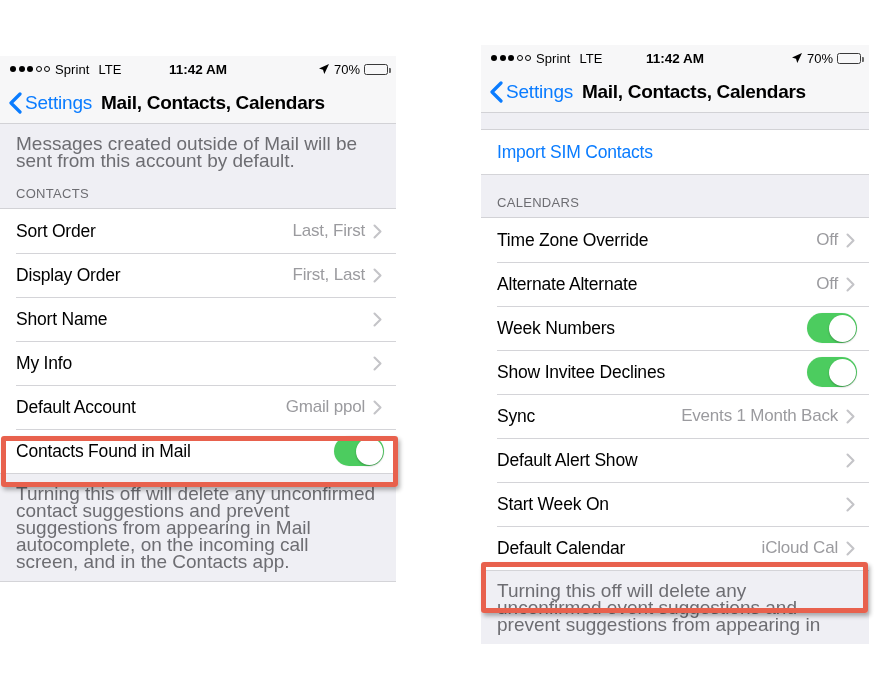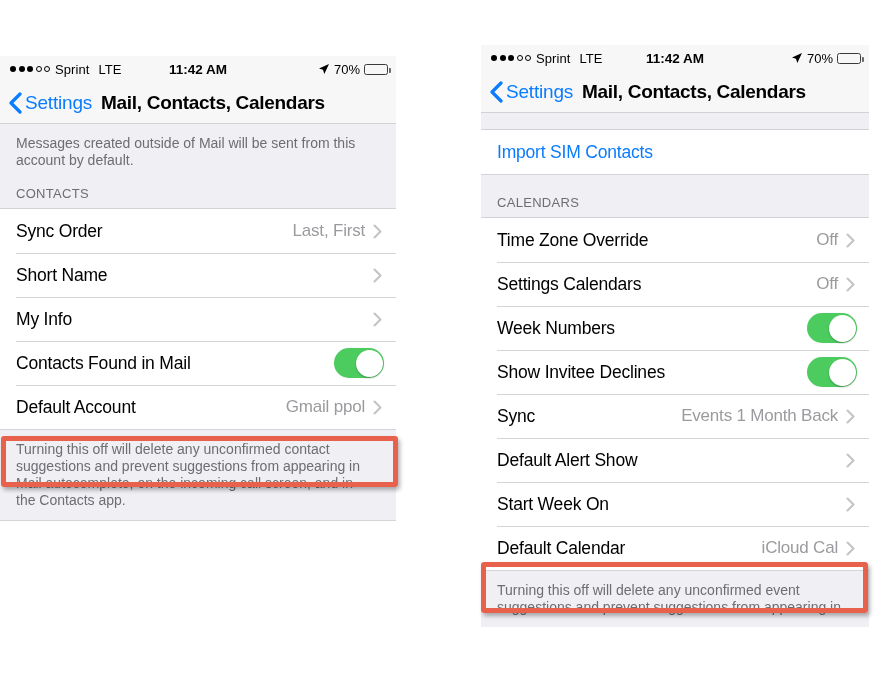--- a/index.html
+++ b/index.html
@@ -149,21 +149,21 @@
     letter-spacing: -0.3px;
     white-space: nowrap;
   }
 
   
   .content { background: #ffffff; }
 
   .footnote {
     background: #efeff4;
     color: #6d6d72;
-    font-size: 14px;
+    font-size: 19px;
     line-height: 17px;
     padding: 11px 20px 11px 16px;
   }
   .group-gap {
     background: #efeff4;
     height: 14px;
   }
   .section-header {
     background: #efeff4;
     color: #6d6d72;
@@ -308,65 +308,74 @@
       <span class="nav-title">Mail, Contacts, Calendars</span>
     </div>
 
     <div class="content">
 
       <div class="footnote">Messages created outside of Mail will be sent from this account by default.</div>
 
       <div class="section-header">CONTACTS</div>
 
       <div class="row">
-        <span class="row-label">Sync Order</span>
+        <span class="row-label">Sort Order</span>
         <span class="row-value">Last, First</span>
         <span class="chev">
           <svg viewBox="0 0 9 15" width="9" height="15">
               <polyline points="1.5,1.5 7.5,7.5 1.5,13.5" fill="none" stroke="#c4c4c8" stroke-width="2.1" stroke-linecap="round" stroke-linejoin="round"></polyline>
             </svg>
         </span>
       </div>
 
+      <div class="row">
+        <span class="row-label">Display Order</span>
+        <span class="row-value">First, Last</span>
+        <span class="chev">
+          <svg viewBox="0 0 9 15" width="9" height="15">
+              <polyline points="1.5,1.5 7.5,7.5 1.5,13.5" fill="none" stroke="#c4c4c8" stroke-width="2.1" stroke-linecap="round" stroke-linejoin="round"></polyline>
+            </svg>
+        </span>
+      </div>
 
       <div class="row">
         <span class="row-label">Short Name</span>
         <span class="row-value"></span>
         <span class="chev">
           <svg viewBox="0 0 9 15" width="9" height="15">
               <polyline points="1.5,1.5 7.5,7.5 1.5,13.5" fill="none" stroke="#c4c4c8" stroke-width="2.1" stroke-linecap="round" stroke-linejoin="round"></polyline>
             </svg>
         </span>
       </div>
 
       <div class="row">
         <span class="row-label">My Info</span>
         <span class="row-value"></span>
+        <span class="chev">
+          <svg viewBox="0 0 9 15" width="9" height="15">
+              <polyline points="1.5,1.5 7.5,7.5 1.5,13.5" fill="none" stroke="#c4c4c8" stroke-width="2.1" stroke-linecap="round" stroke-linejoin="round"></polyline>
+            </svg>
+        </span>
+      </div>
+
+      <div class="row">
+        <span class="row-label">Default Account</span>
+        <span class="row-value">Gmail ppol</span>
         <span class="chev">
           <svg viewBox="0 0 9 15" width="9" height="15">
               <polyline points="1.5,1.5 7.5,7.5 1.5,13.5" fill="none" stroke="#c4c4c8" stroke-width="2.1" stroke-linecap="round" stroke-linejoin="round"></polyline>
             </svg>
         </span>
       </div>
 
       <div class="row">
         <span class="row-label">Contacts Found in Mail</span>
         <span class="toggle">
             <span class="knob"></span>
           </span>
-      </div>
-
-      <div class="row">
-        <span class="row-label">Default Account</span>
-        <span class="row-value">Gmail ppol</span>
-        <span class="chev">
-          <svg viewBox="0 0 9 15" width="9" height="15">
-              <polyline points="1.5,1.5 7.5,7.5 1.5,13.5" fill="none" stroke="#c4c4c8" stroke-width="2.1" stroke-linecap="round" stroke-linejoin="round"></polyline>
-            </svg>
-        </span>
       </div>
 
       <div class="row-separator-full"></div>
 
       <div class="footnote">Turning this off will delete any unconfirmed contact suggestions and prevent suggestions from appearing in Mail autocomplete, on the incoming call screen, and in the Contacts app.</div>
       <div class="row-separator-full"></div>
     </div>
   </div>
 
   <div class="panel panel-right">
@@ -421,21 +430,21 @@
         <span class="row-label">Time Zone Override</span>
         <span class="row-value">Off</span>
         <span class="chev">
           <svg viewBox="0 0 9 15" width="9" height="15">
               <polyline points="1.5,1.5 7.5,7.5 1.5,13.5" fill="none" stroke="#c4c4c8" stroke-width="2.1" stroke-linecap="round" stroke-linejoin="round"></polyline>
             </svg>
         </span>
       </div>
 
       <div class="row">
-        <span class="row-label">Settings Calendars</span>
+        <span class="row-label">Alternate Alternate</span>
         <span class="row-value">Off</span>
         <span class="chev">
           <svg viewBox="0 0 9 15" width="9" height="15">
               <polyline points="1.5,1.5 7.5,7.5 1.5,13.5" fill="none" stroke="#c4c4c8" stroke-width="2.1" stroke-linecap="round" stroke-linejoin="round"></polyline>
             </svg>
         </span>
       </div>
 
       <div class="row">
         <span class="row-label">Week Numbers</span>

